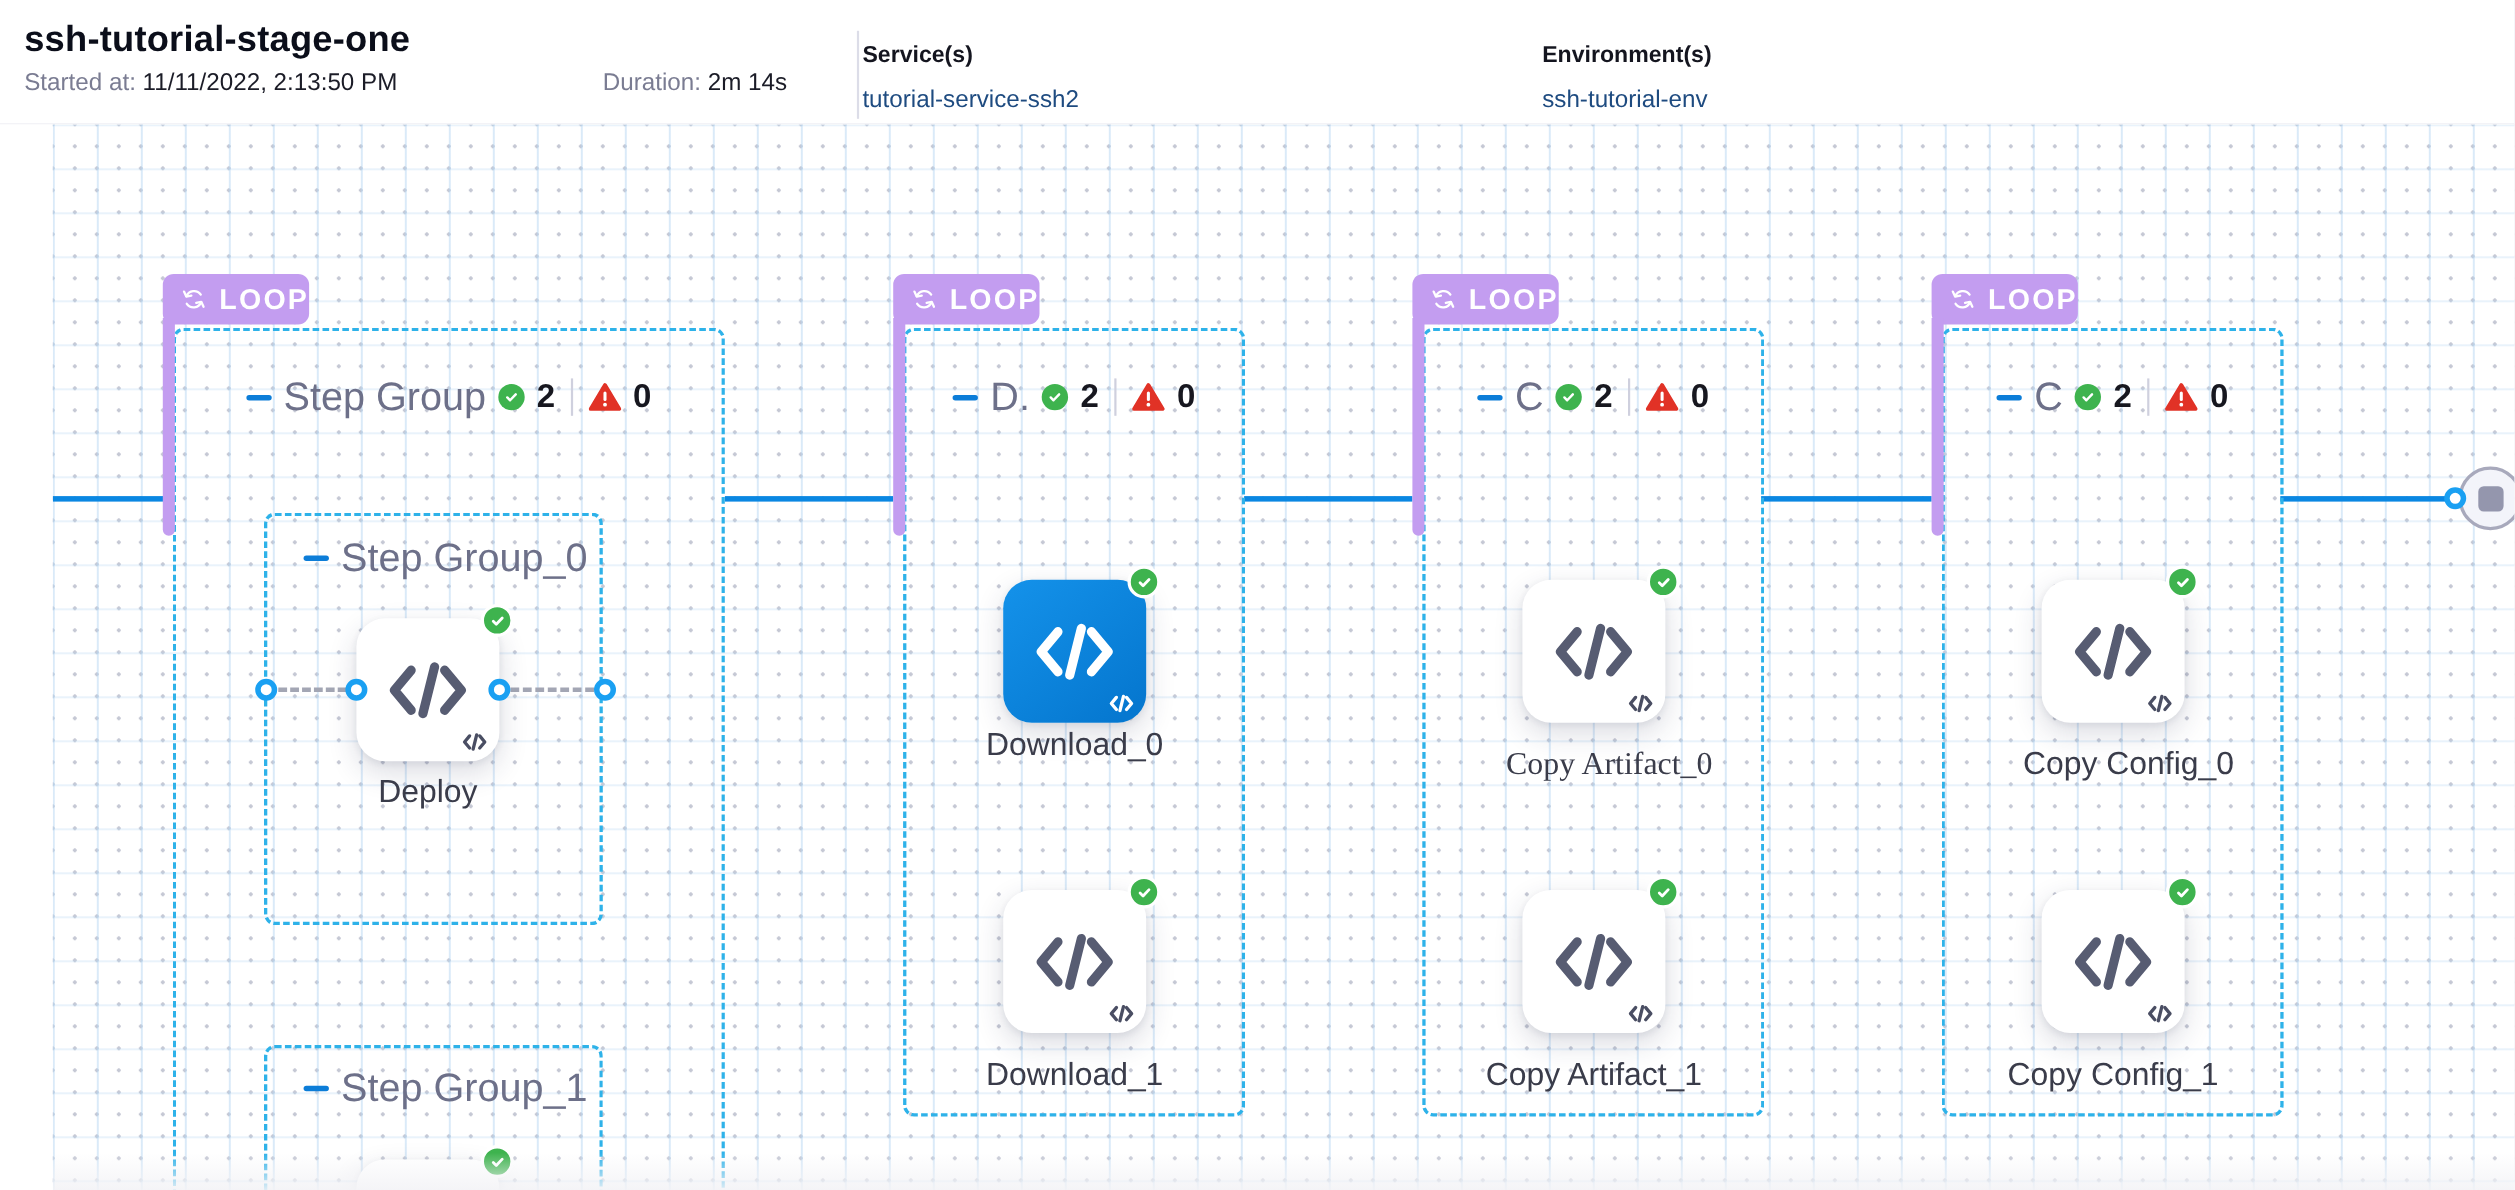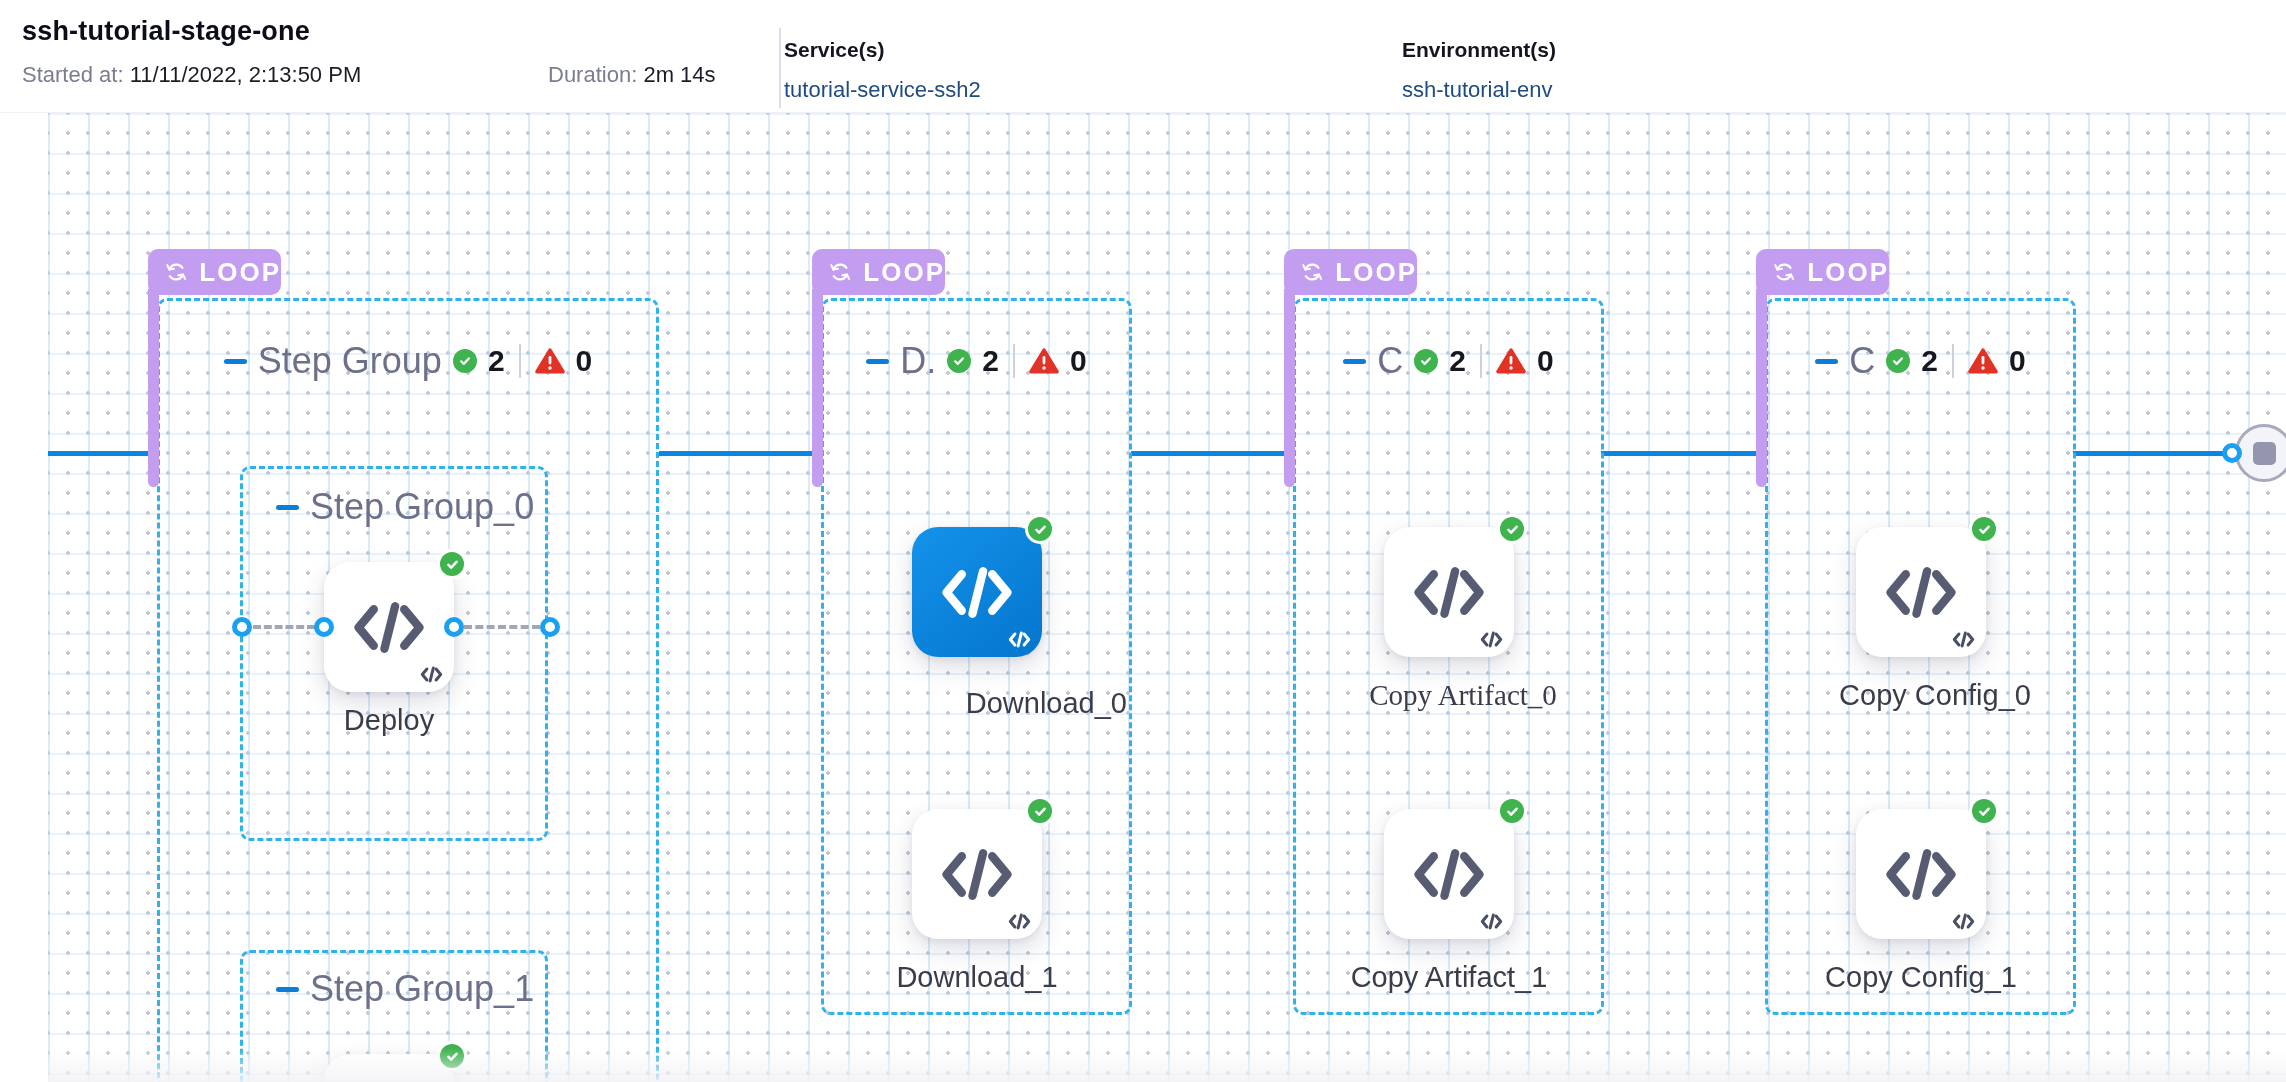--- a/index.html
+++ b/index.html
@@ -4,21 +4,21 @@
 <style>
   * { margin:0; padding:0; box-sizing:border-box; }
   html,body { background:#e9eaee; }
   .screen {
     position:relative; width:2286px; height:1082px; overflow:hidden;
     background:#ffffff; font-family:"Liberation Sans", sans-serif;
   }
 
   
   .tophdr { position:absolute; left:0; top:0; width:100%; height:113px; background:#fff; border-bottom:1px solid #f1f1f5; z-index:50; }
-  .stage-title { position:absolute; left:22px; top:16px; font-size:27px; font-weight:700; color:#0b0e1a; letter-spacing:0.2px; }
+  .stage-title { position:absolute; left:22px; top:16px; font-size:33px; font-weight:700; color:#0b0e1a; letter-spacing:0.2px; }
   .meta { position:absolute; top:62px; font-size:22px; color:#1b1c27; }
   .meta .lbl { color:#7a7c92; }
   .m-start { left:22px; }
   .m-dur { left:548px; }
   .vdivider { position:absolute; left:779px; top:28px; width:2px; height:80px; background:#dcdde8; }
   .refblock { position:absolute; top:38px; }
   .rb-svc { left:784px; } .rb-env { left:1402px; }
   .refblock .rlabel { font-size:21px; font-weight:700; color:#14151f; display:block; }
   .refblock .rlink { font-size:22px; color:#1e4b80; display:block; margin-top:15px; cursor:pointer; }
 
@@ -242,21 +242,21 @@
           <polyline points="15,6 5,18 15,30"></polyline>
             <line x1="22" y1="32" x2="29" y2="4"></line>
             <polyline points="35,6 45,18 35,30"></polyline>
         </svg>
         <span class="statusbadge">
           <svg width="17" height="17" viewBox="0 0 20 20" fill="none" stroke="#fff" stroke-width="3" stroke-linecap="round" stroke-linejoin="round">
               <path d="M5.2 10.4 L8.4 13.6 L14.8 6.8"></path>
             </svg>
         </span>
       </div>
-      <div class="nlabel" style="left:3px; top:386px;text-align:right;">Download_0</div>
+      <div class="nlabel" style="left:3px; top:360px;">Download_0</div>
 
       <div class="node" style="left:88px; top:508px;">
         <svg class="bigcode" viewBox="0 0 50 36" fill="none" stroke="#575c72" stroke-width="5.5" stroke-linecap="round" stroke-linejoin="round">
           <polyline points="15,6 5,18 15,30"></polyline>
             <line x1="22" y1="32" x2="29" y2="4"></line>
             <polyline points="35,6 45,18 35,30"></polyline>
         </svg>
         <svg class="minicode" viewBox="0 0 50 36" fill="none" stroke="#4a4e63" stroke-width="6.5" stroke-linecap="round" stroke-linejoin="round">
           <polyline points="15,6 5,18 15,30"></polyline>
             <line x1="22" y1="32" x2="29" y2="4"></line>

